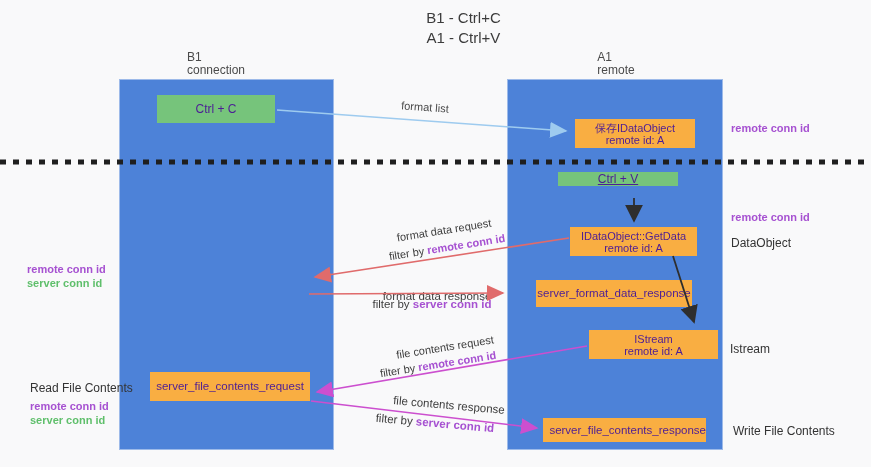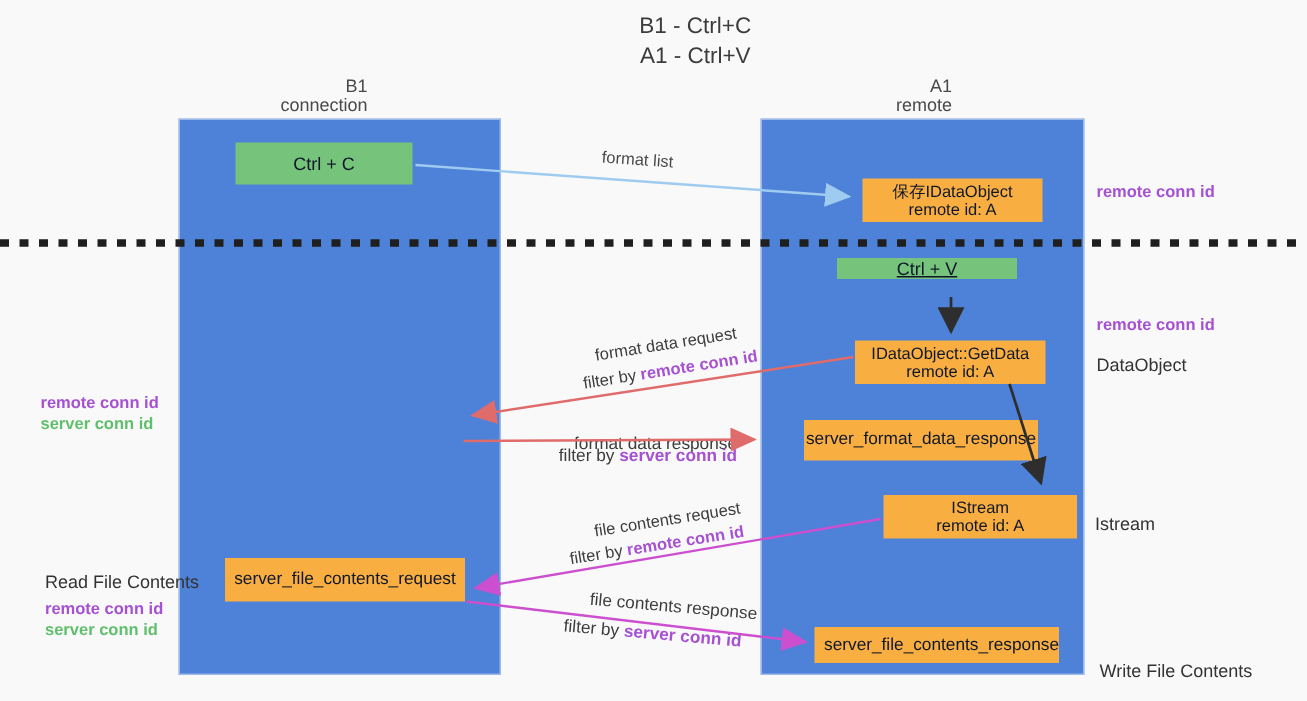--- a/index.html
+++ b/index.html
@@ -1,23 +1,23 @@
 <!DOCTYPE html>
 <html><head>
 <meta charset="utf-8">
 <style>
   html,body{margin:0;padding:0;}
   body{background:#f9f9fa;font-family:"Liberation Sans", sans-serif;}
   .stage{position:relative;width:871px;height:467px;background:#f9f9fa;overflow:hidden;}
   .abs{position:absolute;}
   .title-block{left:0;top:8px;width:871px;text-align:center;font-size:15px;line-height:20px;color:#3c3c3c;padding-left:28px;}
-  .lane-header{text-align:right;font-size:12px;line-height:13px;color:#4a4a4a;transform:translateX(-50%);}
+  .lane-header{text-align:left;font-size:12px;line-height:13px;color:#4a4a4a;transform:translateX(-50%);}
   .lane{background:#4d82d8;border:1px solid rgba(255,255,255,0.45);box-sizing:border-box;}
   .node{display:flex;flex-direction:column;align-items:center;justify-content:center;
-        color:#0f172a;text-align:center;box-sizing:border-box;font-size:11.5px;line-height:13px;}
+        color:#4c1d95;text-align:center;box-sizing:border-box;font-size:11.5px;line-height:13px;}
   .node.orange{background:#f9ae42;}
   .node.green{background:#76c47b;font-size:12px;}
   .edge-label{white-space:nowrap;font-size:11.5px;color:#3d3d3d;transform:translate(-50%,-50%);}
   .edge-label.r-neg{transform:translate(-50%,-50%) rotate(-9deg);}
   .edge-label.r-pos5{transform:translate(-50%,-50%) rotate(5deg);}
   .edge-label.r-pos4{transform:translate(-50%,-50%) rotate(4deg);font-size:11px;color:#4a4a4a;}
   .kw{font-weight:bold;color:#a651d1;}
   .side-label{white-space:nowrap;font-size:12px;color:#333333;}
   .purple-bold{color:#a651d1;font-weight:bold;font-size:11px;}
   .green-bold{color:#5fbf6b;font-weight:bold;font-size:11px;}
@@ -100,21 +100,21 @@
 
   <div class="abs edge-label r-pos5" style="left:449px;top:405px;">file contents response</div>
   <div class="abs edge-label r-pos5" style="left:435px;top:423px;">
     <span>filter by </span><span class="kw">server conn id</span>
   </div>
 
   <div class="abs side-label purple-bold" style="left:731px;top:122px;">remote conn id</div>
   <div class="abs side-label purple-bold" style="left:731px;top:211px;">remote conn id</div>
   <div class="abs side-label" style="left:731px;top:236px;">DataObject</div>
   <div class="abs side-label" style="left:730px;top:342px;">Istream</div>
-  <div class="abs side-label" style="left:733px;top:424px;margin-top:16px;">Write File Contents</div>
+  <div class="abs side-label" style="left:733px;top:424px;">Write File Contents</div>
 
   <div class="abs" style="left:27px;top:262px;line-height:14px;">
     <div class="purple-bold">remote conn id</div>
     <div class="green-bold">server conn id</div>
   </div>
   <div class="abs" style="left:30px;top:381px;line-height:14px;">
     <div class="side-label">Read File Contents</div>
     <div class="purple-bold" style="margin-top:4px;">remote conn id</div>
     <div class="green-bold">server conn id</div>
   </div>

